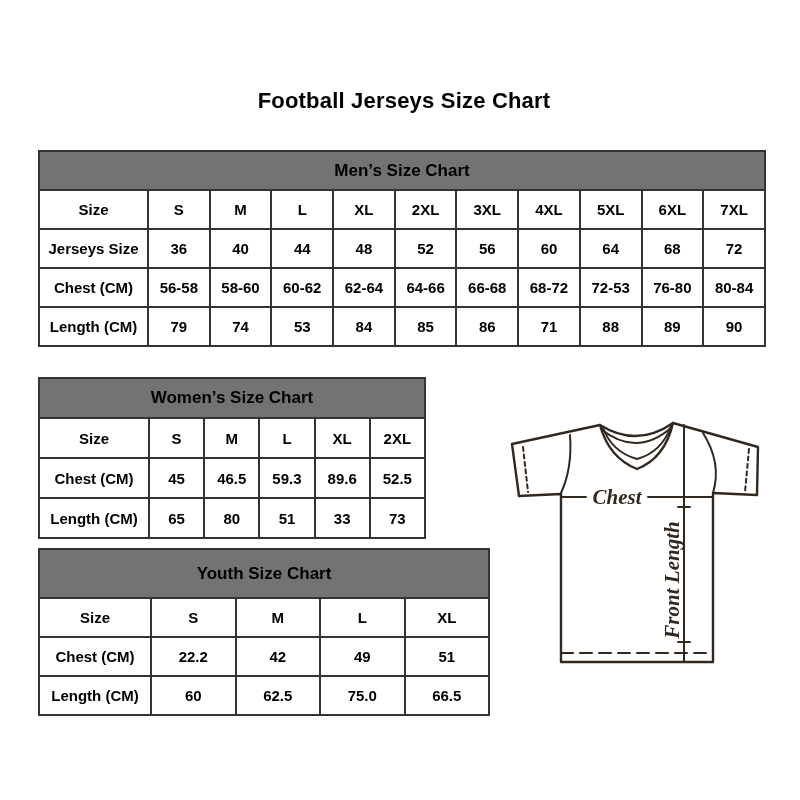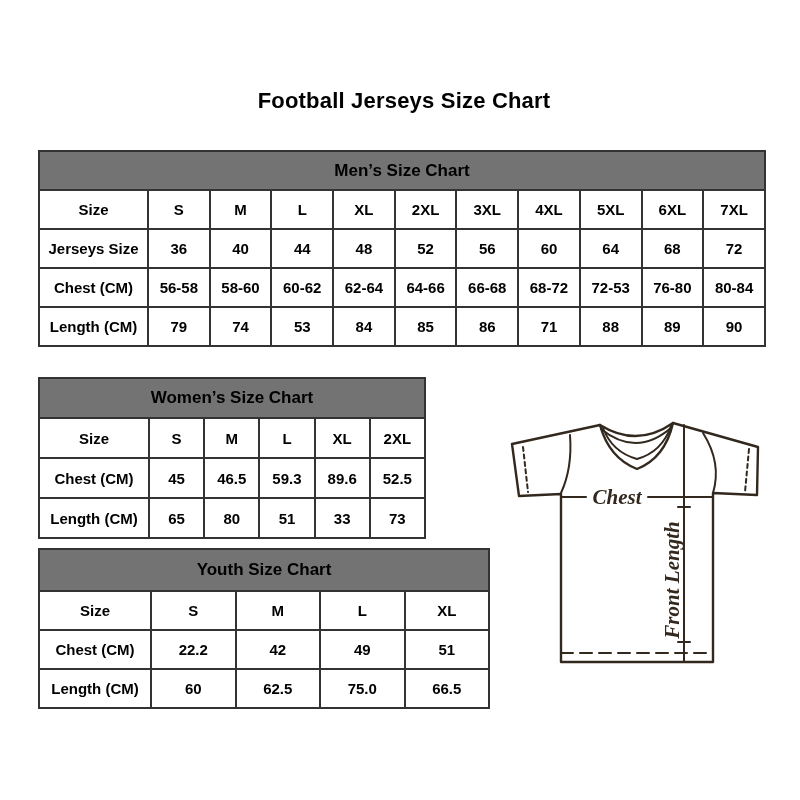--- a/index.html
+++ b/index.html
@@ -23,21 +23,21 @@
   }
   table.size-table th.tbl-title{
     background:#737373;font-size:17px;
   }
   table.men{left:38px;top:150px;width:728px;}
   table.men tr{height:39px;}
   table.women{left:38px;top:377px;width:388px;}
   table.women tr{height:40px;}
   table.youth{left:38px;top:548px;width:452px;}
   table.youth tr{height:39px;}
-  table.youth thead tr{height:42px;}
+  table.youth thead tr{height:49px;}
   svg.jersey{position:absolute;left:506px;top:414px;}
   svg.jersey .ln{fill:none;stroke:#32281e;stroke-width:2.4;stroke-linejoin:round;stroke-linecap:round;}
   svg.jersey .thin{stroke-width:2;}
   svg.jersey text{
     font-family:"Liberation Serif",serif;font-style:italic;font-weight:bold;
     fill:#32281e;font-size:21px;
   }
 </style>
 </head>
 <body>

